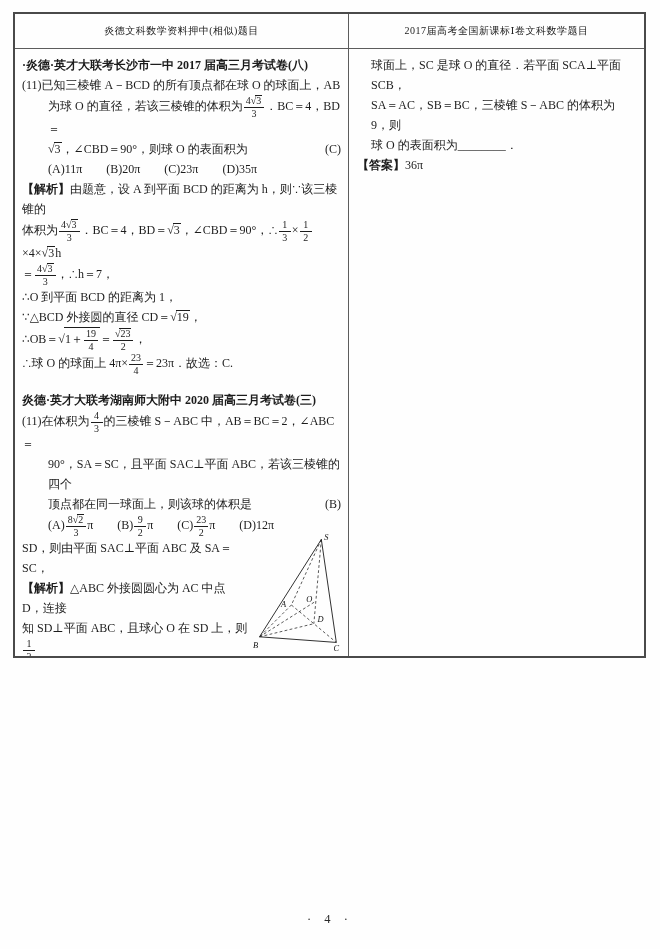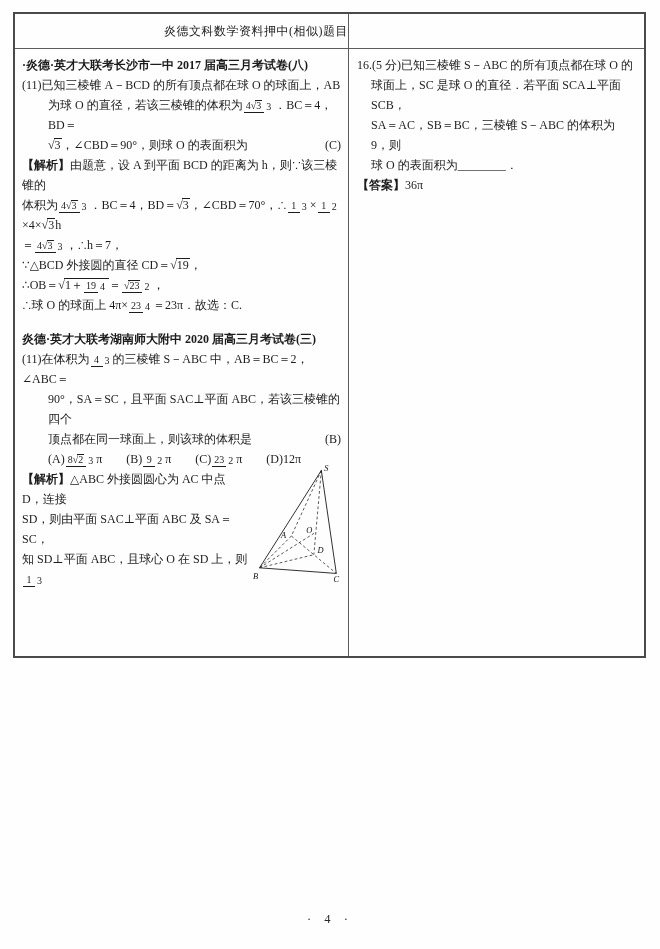--- a/index.html
+++ b/index.html
@@ -13,35 +13,35 @@
   }
   .doc-table{
     position:absolute;left:13px;top:12px;
     width:633px;height:646px;
     border:2px solid #4a4a4a;
     box-sizing:border-box;
     display:flex;flex-direction:column;
     background:#fefefe;
   }
   .header-row{display:flex;flex:0 0 34px;border-bottom:1px solid #5c5c5c;}
-  .hcell{display:flex;align-items:center;justify-content:flex-end;font-size:12px;letter-spacing:0.5px;}
+  .hcell{display:flex;align-items:center;justify-content:center;font-size:10px;letter-spacing:0.5px;}
   .hcell.hleft{width:334px;border-right:1px solid #5c5c5c;box-sizing:border-box;}
   .hcell.hright{flex:1;}
   .body-row{display:flex;flex:1;overflow:hidden;}
   .col{box-sizing:border-box;font-size:12px;line-height:20px;}
   .col-left{width:334px;border-right:1px solid #5c5c5c;padding:6px 7px 0 7px;}
   .col-right{flex:1;padding:6px 8px 0 8px;}
   .tline{min-height:20px;}
   .tline b{font-weight:bold;text-align:right;}
   .ind1{padding-left:26px;}
   .ind2{padding-left:14px;}
   .sec-gap{margin-top:14px;}
   .ans{float:right;}
   .frac{
-    display:inline-flex;flex-direction:row;align-items:center;
+    display:inline-flex;flex-direction:column;align-items:center;
     vertical-align:middle;font-size:10px;line-height:1.15;
     margin:0 1px;text-align:center;
   }
   .frac .fn{border-bottom:1px solid currentColor;padding:0 2px;min-width:8px;}
   .frac .fd{padding:0 2px;}
   .rad{white-space:nowrap;}
   .rad .rsign{margin-right:-1px;}
   .rad .rv{display:inline-block;border-top:1px solid currentColor;line-height:1.05;padding:0 1px;}
   .sol2 svg{float:right;margin:-10px 0 2px 4px;}
   .fig-label{font-size:9px;font-style:italic;fill:#111;}
@@ -52,48 +52,53 @@
 </style>
 </head>
 <body>
 
 <div class="page">
   <div class="doc-table">
     <div class="header-row">
       <div class="hcell hleft">
         <span>炎德文科数学资料押中(相似)题目</span>
       </div>
+      <div class="hcell hright">
+        <span>2017届高考全国新课标Ⅰ卷文科数学题目</span>
+      </div>
     </div>
     <div class="body-row">
       <div class="col col-left">
         <div>
             <div class="tline"><b>·炎德·英才大联考长沙市一中 2017 届高三月考试卷(八)</b></div>
             <div class="tline"><span>(11)已知三棱锥 A－BCD 的所有顶点都在球 O 的球面上，AB</span></div>
             <div class="tline ind1"><span>为球 O 的直径，若该三棱锥的体积为</span><span class="frac">
                 <span class="fn"><span>4</span><span class="rad"><span class="rsign">√</span><span class="rv"><span>3</span></span></span></span>
                 <span class="fd"><span>3</span></span>
               </span><span>．BC＝4，BD＝</span></div>
             <div class="tline ind1"><span class="ans">(C)</span><span class="rad"><span class="rsign">√</span><span class="rv"><span>3</span></span></span><span>，∠CBD＝90°，则球 O 的表面积为</span></div>
+            <div class="tline ind1"><span>(A)11π　　(B)20π　　(C)23π　　(D)35π</span></div>
           </div>
         <div>
             <div class="tline"><b>【解析】</b><span>由题意，设 A 到平面 BCD 的距离为 h，则∵该三棱锥的</span></div>
             <div class="tline"><span>体积为</span><span class="frac">
                 <span class="fn"><span>4</span><span class="rad"><span class="rsign">√</span><span class="rv"><span>3</span></span></span></span>
                 <span class="fd"><span>3</span></span>
-              </span><span>．BC＝4，BD＝</span><span class="rad"><span class="rsign">√</span><span class="rv"><span>3</span></span></span><span>，∠CBD＝70°，∴</span><span class="frac">
+              </span><span>．BC＝4，BD＝</span><span class="rad"><span class="rsign">√</span><span class="rv"><span>3</span></span></span><span>，∠CBD＝90°，∴</span><span class="frac">
                 <span class="fn"><span>1</span></span>
                 <span class="fd"><span>3</span></span>
               </span><span>×</span><span class="frac">
                 <span class="fn"><span>1</span></span>
                 <span class="fd"><span>2</span></span>
               </span><span>×4×</span><span class="rad"><span class="rsign">√</span><span class="rv"><span>3</span></span></span><span>h</span></div>
             <div class="tline"><span>＝</span><span class="frac">
                 <span class="fn"><span>4</span><span class="rad"><span class="rsign">√</span><span class="rv"><span>3</span></span></span></span>
                 <span class="fd"><span>3</span></span>
               </span><span>，∴h＝7，</span></div>
+            <div class="tline"><span>∴O 到平面 BCD 的距离为 1，</span></div>
             <div class="tline"><span>∵△BCD 外接圆的直径 CD＝</span><span class="rad"><span class="rsign">√</span><span class="rv"><span>19</span></span></span><span>，</span></div>
             <div class="tline"><span>∴OB＝</span><span class="rad"><span class="rsign">√</span><span class="rv"><span>1＋</span><span class="frac">
                     <span class="fn"><span>19</span></span>
                     <span class="fd"><span>4</span></span>
                   </span></span></span><span>＝</span><span class="frac">
                 <span class="fn"><span class="rad"><span class="rsign">√</span><span class="rv"><span>23</span></span></span></span>
                 <span class="fd"><span>2</span></span>
               </span><span>，</span></div>
             <div class="tline"><span>∴球 O 的球面上 4π×</span><span class="frac">
                 <span class="fn"><span>23</span></span>
@@ -135,32 +140,31 @@
             <g>
               <text class="fig-label" x="76" y="13">S</text>
               <text class="fig-label" x="30" y="84">A</text>
               <text class="fig-label" x="57" y="79">O</text>
               <text class="fig-label" x="69" y="100">D</text>
               <text class="fig-label" x="0" y="128">B</text>
               <text class="fig-label" x="86" y="131">C</text>
             </g>
           </svg>
           <div>
+              <div class="tline"><span>SD，则由平面 SAC⊥平面 ABC 及 SA＝SC，</span></div>
               <div class="tline"><b>【解析】</b><span>△ABC 外接圆圆心为 AC 中点 D，连接</span></div>
-              <div class="tline"><span>SD，则由平面 SAC⊥平面 ABC 及 SA＝SC，</span></div>
               <div class="tline"><span>知 SD⊥平面 ABC，且球心 O 在 SD 上，则</span><span class="frac">
                   <span class="fn"><span>1</span></span>
                   <span class="fd"><span>3</span></span>
                 </span></div>
             </div>
         </div>
       </div>
       <div class="col col-right">
         <div>
-            <div class="tline"><span>16.(5 分)已知三棱锥 S－ABC 的所有顶点都在球 O 的</span></div>
             <div class="tline ind2"><span>球面上，SC 是球 O 的直径．若平面 SCA⊥平面 SCB，</span></div>
             <div class="tline ind2"><span>SA＝AC，SB＝BC，三棱锥 S－ABC 的体积为 9，则</span></div>
             <div class="tline ind2"><span>球 O 的表面积为________．</span></div>
             <div class="tline"><b>【答案】</b><span>36π</span></div>
           </div>
       </div>
     </div>
   </div>
   <div class="page-num">· 4 ·</div>
 </div>

